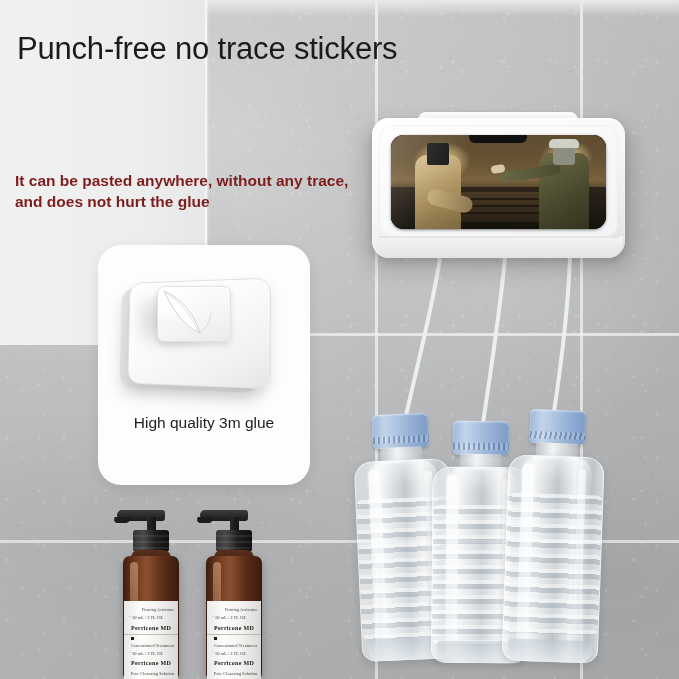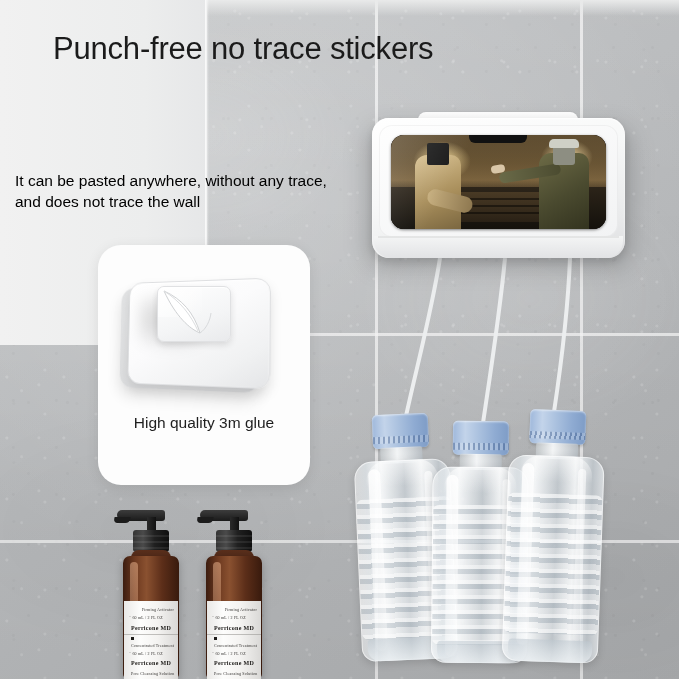--- a/index.html
+++ b/index.html
@@ -47,23 +47,23 @@
   .panel-left{position:absolute;left:0;top:0;width:207px;height:345px;
     background:linear-gradient(to right,#f1f1f1 0%,#eceded 70%,#e6e7e8 100%);}
   .panel-left-edge{position:absolute;left:205px;top:0;width:4px;height:345px;
     background:linear-gradient(to right, rgba(255,255,255,.85), rgba(255,255,255,0));}
   .panel-top{position:absolute;left:0;top:0;width:679px;height:16px;
     background:linear-gradient(to bottom,#e9eaea,rgba(233,234,234,0));}
 
   
   .headline{position:absolute;left:17px;top:28px;width:600px;color:#1b1b1b;
     font-size:31px;line-height:41px;letter-spacing:-.2px;font-weight:400;}
-  .headline .ln{display:block;white-space:nowrap;margin-left:36px;}
-  .subcopy{position:absolute;left:15px;top:170px;width:400px;color:#000000;
-    font-size:15.5px;line-height:21px;font-weight:400;}
+  .headline .ln{display:block;white-space:nowrap;}
+  .subcopy{position:absolute;left:15px;top:170px;width:400px;color:#7f1d1d;
+    font-size:15.5px;line-height:21px;font-weight:700;}
   .subcopy .ln{display:block;white-space:nowrap;}
 
   
   .inset{position:absolute;left:98px;top:245px;width:212px;height:240px;
     background:#fdfdfd;border-radius:23px;
     box-shadow:0 3px 14px rgba(0,0,0,.09);}
   .inset-stage{position:absolute;left:0;top:8px;width:212px;height:152px;}
 
   
   .plate{position:absolute;left:24px;top:27px;width:146px;height:104px;
@@ -246,21 +246,21 @@
   <div class="panel-top"></div>
   <div class="panel-left"></div>
   <div class="panel-left-edge"></div>
 
   <div class="headline">
     <span class="ln">Punch-free no trace stickers</span>
   </div>
 
   <div class="subcopy">
     <span class="ln">It can be pasted anywhere, without any trace,</span>
-    <span class="ln">and does not trace the wall</span>
+    <span class="ln">and does not hurt the glue</span>
   </div>
 
   <div class="inset">
     <div class="inset-stage">
       <div class="plate">
         <div class="plate-back"></div>
         <div class="plate-face"></div>
       </div>
       <div class="plate-shadow"></div>
       <div class="film"></div>

